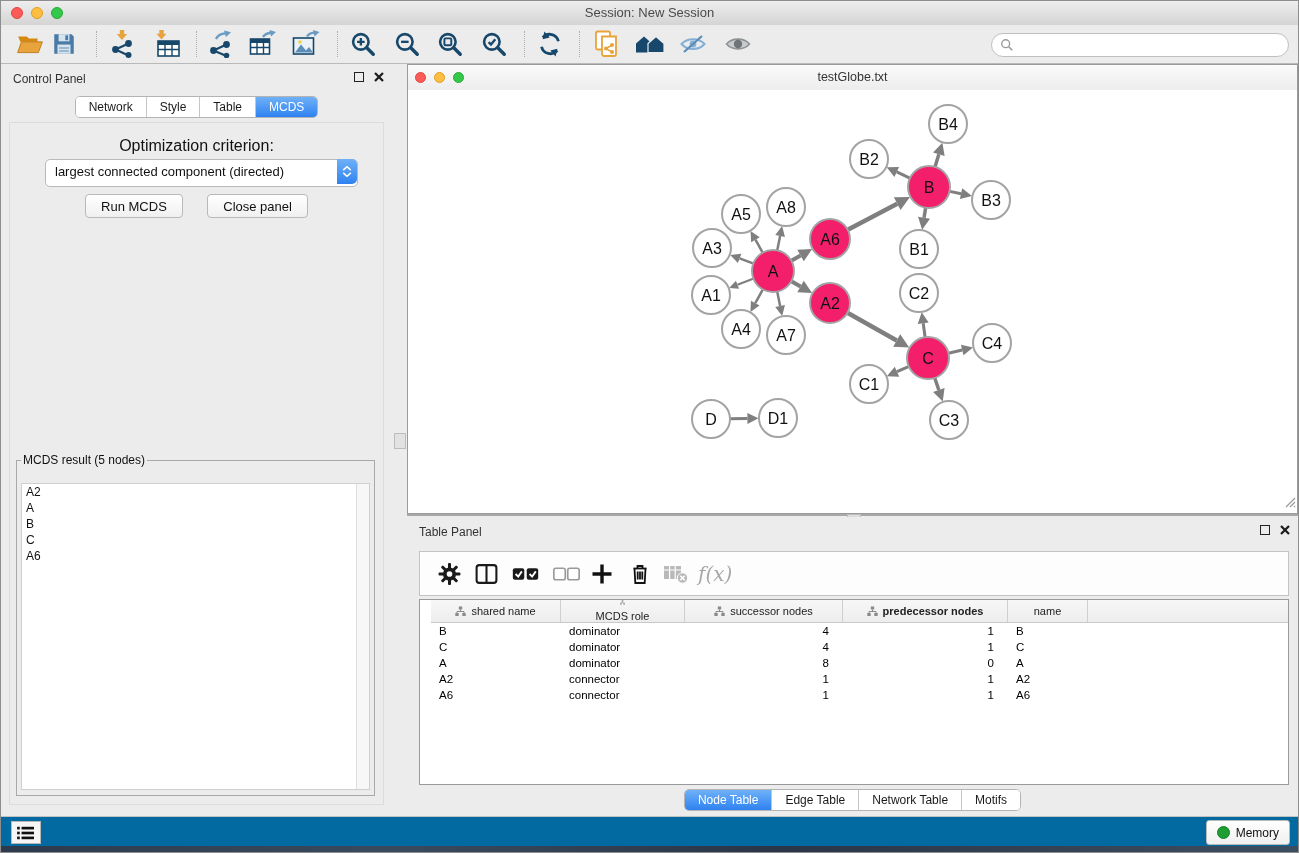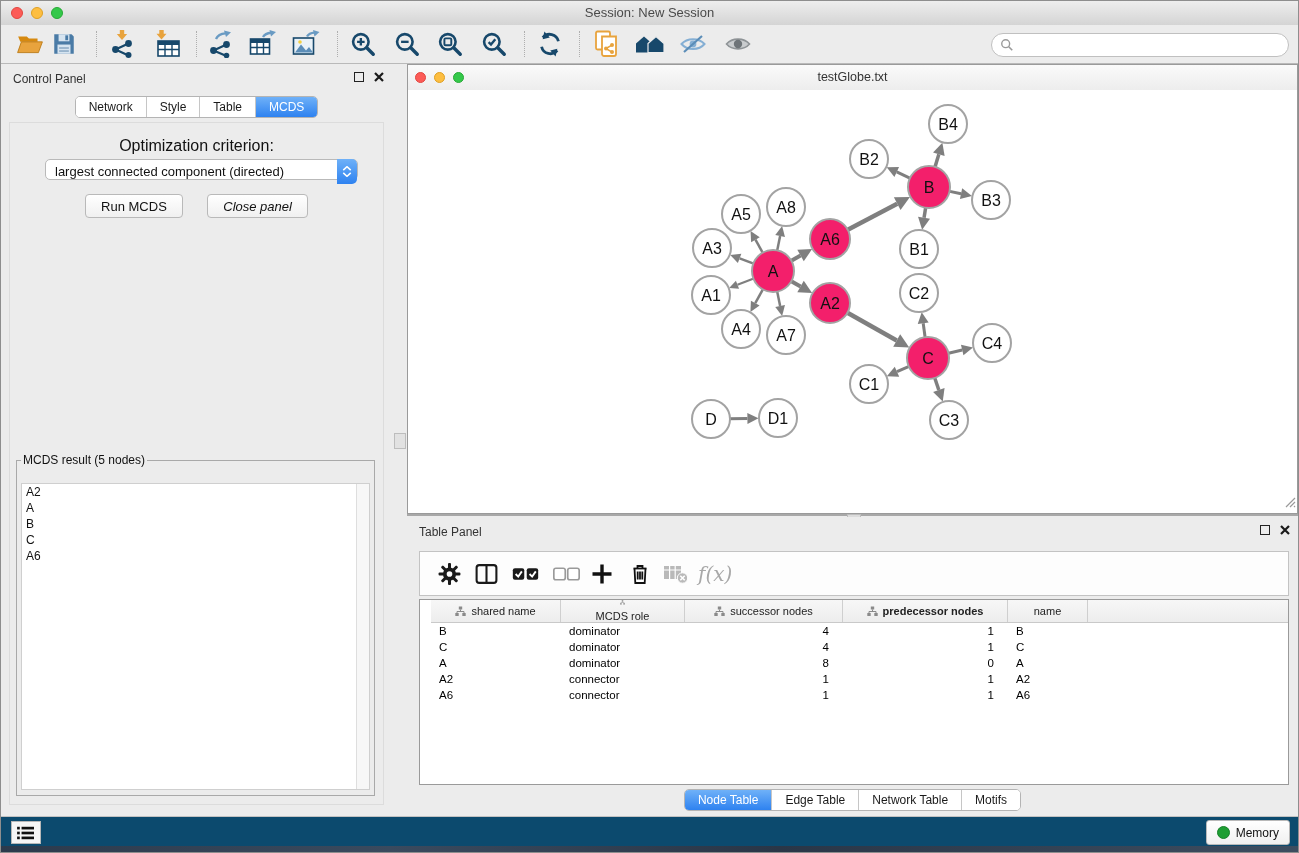--- a/index.html
+++ b/index.html
@@ -40,31 +40,31 @@
   
   .seg{display:inline-flex;border:1px solid #b4b4b4;border-radius:5px;overflow:hidden;background:#fff;}
   .seg .seg-btn{border:none;background:#fff;font-family:"Liberation Sans",sans-serif;
     font-size:12px;padding:3px 13px;border-left:1px solid #c6c6c6;color:#1a1a1a;cursor:pointer;}
   .seg .seg-btn:first-child{border-left:none;}
   .seg .seg-btn.active{background:linear-gradient(#6fb1f8,#2e82f0);color:#fff;}
   .cp-tabs-row{text-align:center;margin-top:2px;}
   .cp-content{position:absolute;left:8px;top:58px;right:8px;bottom:12px;
     border:1px solid #dcdcdc;background:#ececec;}
   .opt-label{text-align:center;font-size:16px;color:#111;margin-top:14px;}
-  .mac-select{position:absolute;left:35px;top:36px;width:313px;height:21px;background:#fff;
+  .mac-select{position:absolute;left:35px;top:36px;width:313px;height:28px;background:#fff;
     border:1px solid #b9b9b9;border-radius:5px;box-sizing:border-box;cursor:pointer;}
   .mac-select .sel-text{position:absolute;left:9px;top:4px;font-size:13px;color:#111;}
   .sel-stepper{position:absolute;right:0;top:-1px;width:20px;height:25px;border-radius:0 5px 5px 0;
     background:linear-gradient(#6fb1f8,#2e82f0);display:flex;flex-direction:column;
     align-items:center;justify-content:center;gap:1px;}
   .btn-row{position:absolute;left:0;top:71px;width:100%;text-align:center;}
   .mac-btn{background:linear-gradient(#ffffff,#f0f0f0);border:1px solid #b9b9b9;border-radius:4px;
     font-family:"Liberation Sans",sans-serif;font-size:13px;color:#111;height:24px;
     padding:2px 15px;cursor:pointer;}
-  .mac-btn + .mac-btn{margin-left:20px;font-style:italic;}
+  .mac-btn + .mac-btn{margin-left:20px;}
   .mcds-fieldset{position:absolute;left:6px;top:330px;right:8px;bottom:8px;
     border:1px solid #a9a9a9;margin:0;padding:2px;}
   .mcds-fieldset legend{font-size:12px;color:#111;padding:0 2px;margin-left:2px;}
   .result-list{position:absolute;left:4px;right:4px;top:16px;bottom:5px;background:#fff;
     border:1px solid #cfcfcf;overflow:hidden;}
   .result-item{font-size:12px;color:#111;height:16px;line-height:16px;padding-left:4px;cursor:default;}
   .list-scrollbar{position:absolute;right:0;top:0;bottom:0;width:12px;background:#f7f7f7;border-left:1px solid #dedede;}
   
   .net-window{position:absolute;left:0;top:0;right:0;height:450px;background:#fff;
     border:1px solid #9a9a9a;box-sizing:border-box;}
@@ -87,21 +87,21 @@
     border:1px solid #9a9a9a;box-sizing:border-box;overflow:hidden;padding-left:11px;}
   .dt-header{display:flex;height:22px;background:linear-gradient(#f7f7f7,#ededed);border-bottom:1px solid #c9c9c9;}
   .th{display:flex;align-items:center;justify-content:center;gap:5px;font-size:11px;color:#222;
     border-right:1px solid #cfcfcf;box-sizing:border-box;height:22px;cursor:pointer;}
   .dt-row{display:flex;height:16px;cursor:default;}
   .td{font-size:11.5px;color:#000;height:16px;line-height:16px;box-sizing:border-box;overflow:hidden;}
   .td.left{padding-left:8px;text-align:left;}
   .td.right{padding-right:14px;text-align:right;}
   .tp-tabs-row{position:absolute;left:0;right:0;top:272px;text-align:center;}
   
-  .statusbar{position:absolute;left:0;bottom:6px;width:100%;height:29px;background:#0c4a6e;border-top:1px solid #c2c2c2;}
+  .statusbar{position:absolute;left:0;bottom:6px;width:100%;height:29px;background:#0369a1;border-top:1px solid #c2c2c2;}
   .list-btn{position:absolute;left:10px;top:4px;width:28px;height:21px;background:#f6f6f6;
     border:1px solid #b8b8b8;display:flex;align-items:center;justify-content:center;cursor:pointer;}
   .memory-btn{position:absolute;right:8px;top:3px;height:23px;background:linear-gradient(#ffffff,#f0f0f0);
     border:1px solid #b9b9b9;border-radius:3px;display:flex;align-items:center;gap:6px;
     padding:0 10px;font-size:12px;color:#111;cursor:pointer;}
   .mem-dot{width:11px;height:11px;border-radius:50%;background:#1e9e33;border:1px solid #178229;}
   .bottom-strip{position:absolute;left:0;bottom:0;width:100%;height:6px;
     background:linear-gradient(90deg,#2c3a4c,#3a4a5e 30%,#2a3647 60%,#3d4d60);}
 </style>
 </head>

